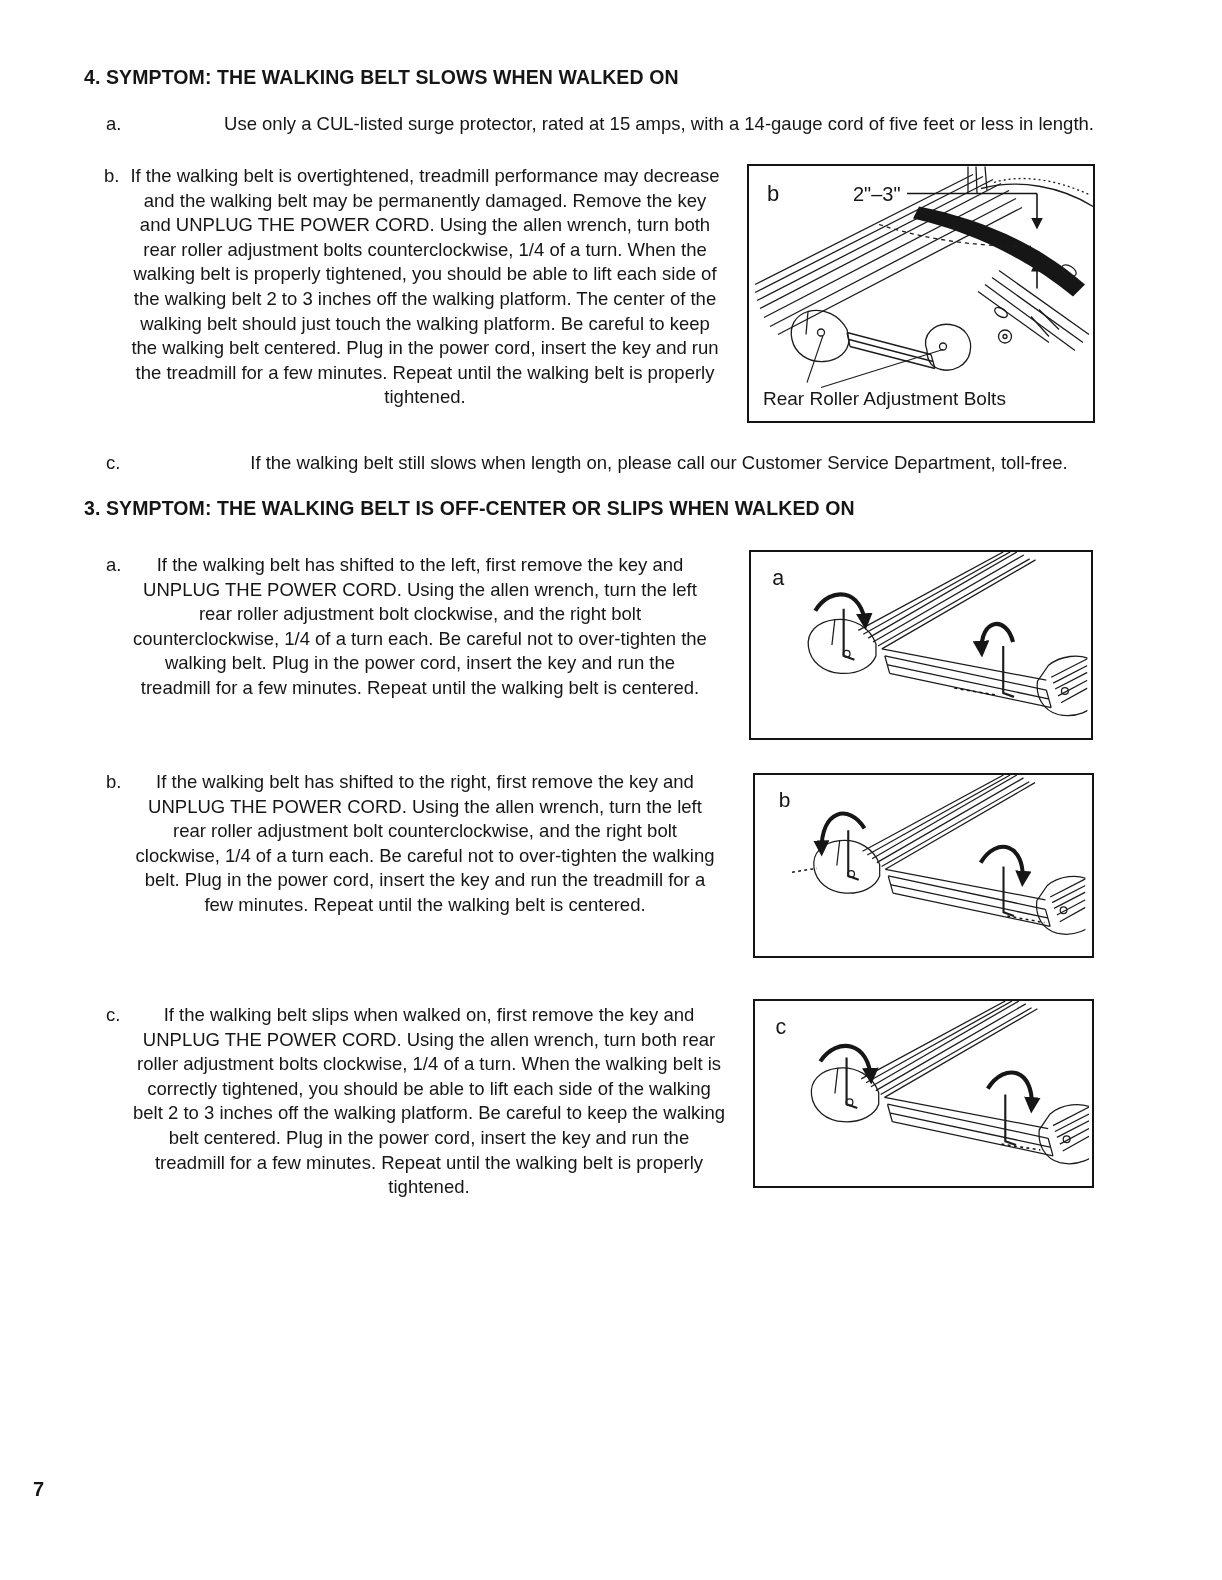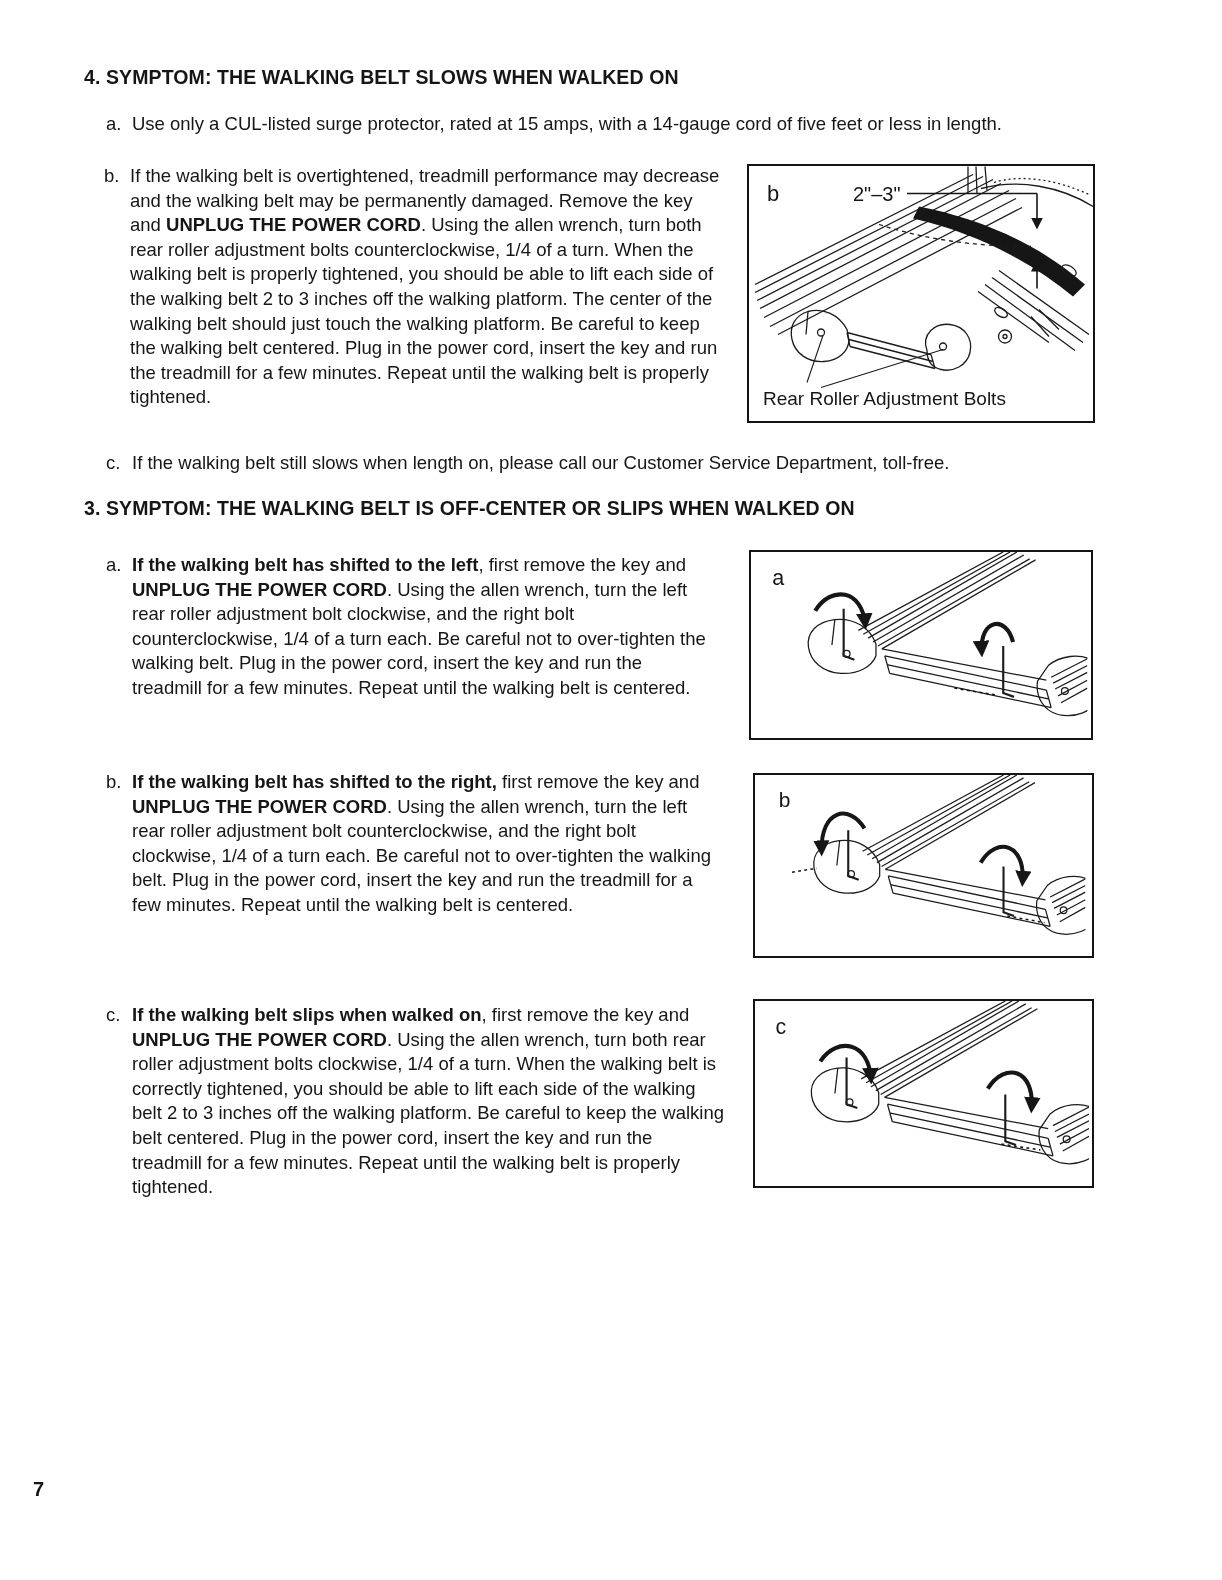--- a/index.html
+++ b/index.html
@@ -7,22 +7,22 @@
     position:relative;width:1222px;height:1580px;background:#ffffff;
     font-family:"Liberation Sans","DejaVu Sans",sans-serif;color:#161616;
     overflow:hidden;margin:0 auto;
   }
   .sec-heading{
     position:absolute;left:84px;margin:0;font-size:19.5px;font-weight:700;
     letter-spacing:.1px;white-space:nowrap;
   }
   .step{position:absolute;display:flex;align-items:flex-start;font-size:18.5px;line-height:24.6px;}
   .step .lbl{flex:0 0 26px;}
-  .step .txt{flex:1;}
-  .b{font-weight:700;}
+  .step .txt{flex:1;text-align:center;}
+  .b{font-weight:400;}
   .figbox{
     position:absolute;margin:0;border:2px solid #141414;background:#fff;box-sizing:border-box;
   }
   .figbox svg{display:block;width:100%;height:100%;}
   .pagenum{position:absolute;left:33px;top:1478px;font-size:20px;font-weight:700;}
   .defs-holder{position:absolute;width:0;height:0;overflow:hidden;}
 </style>
 </head>
 <body>
 

